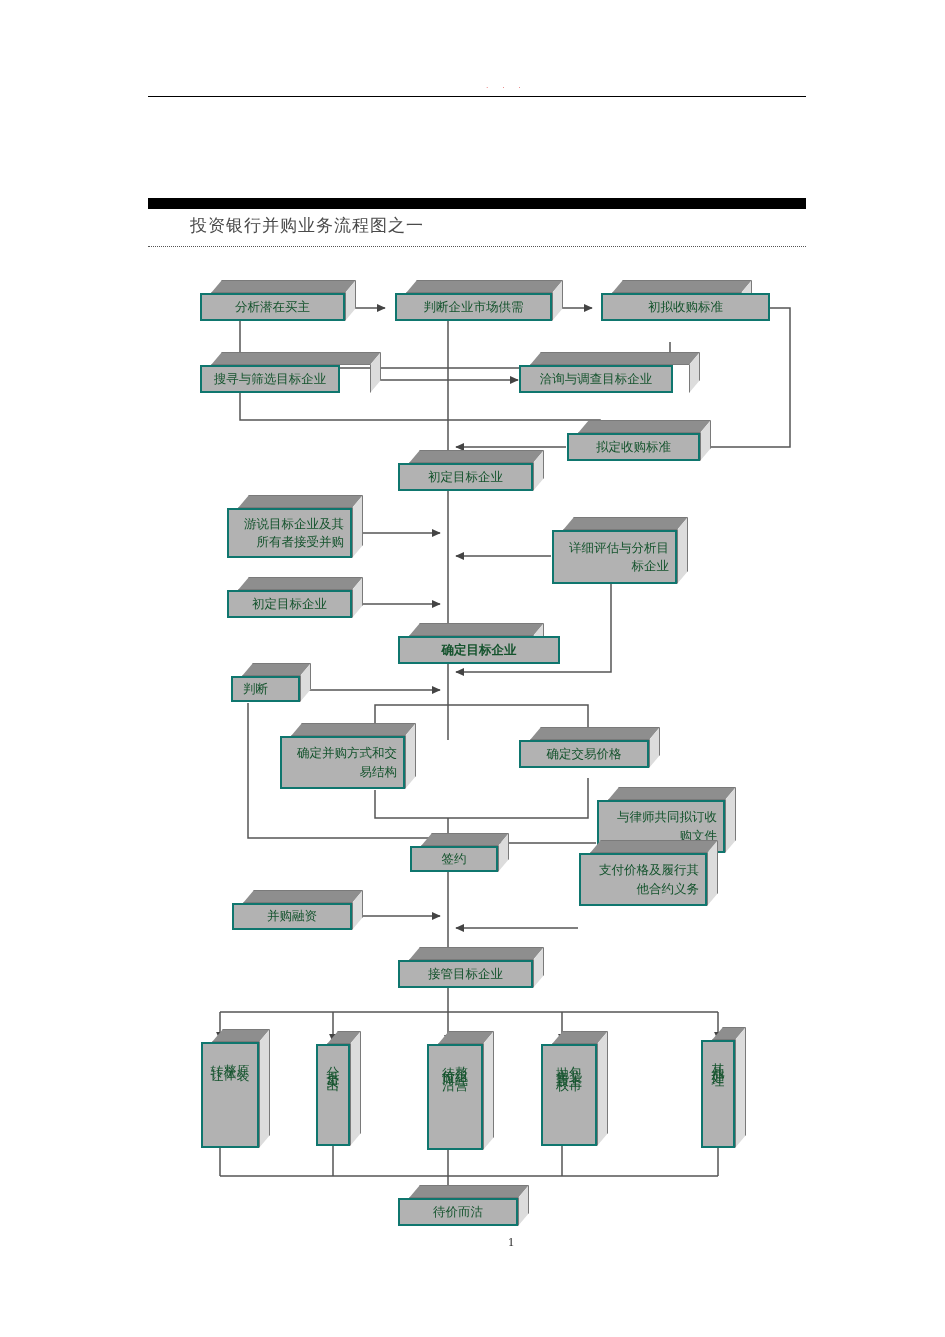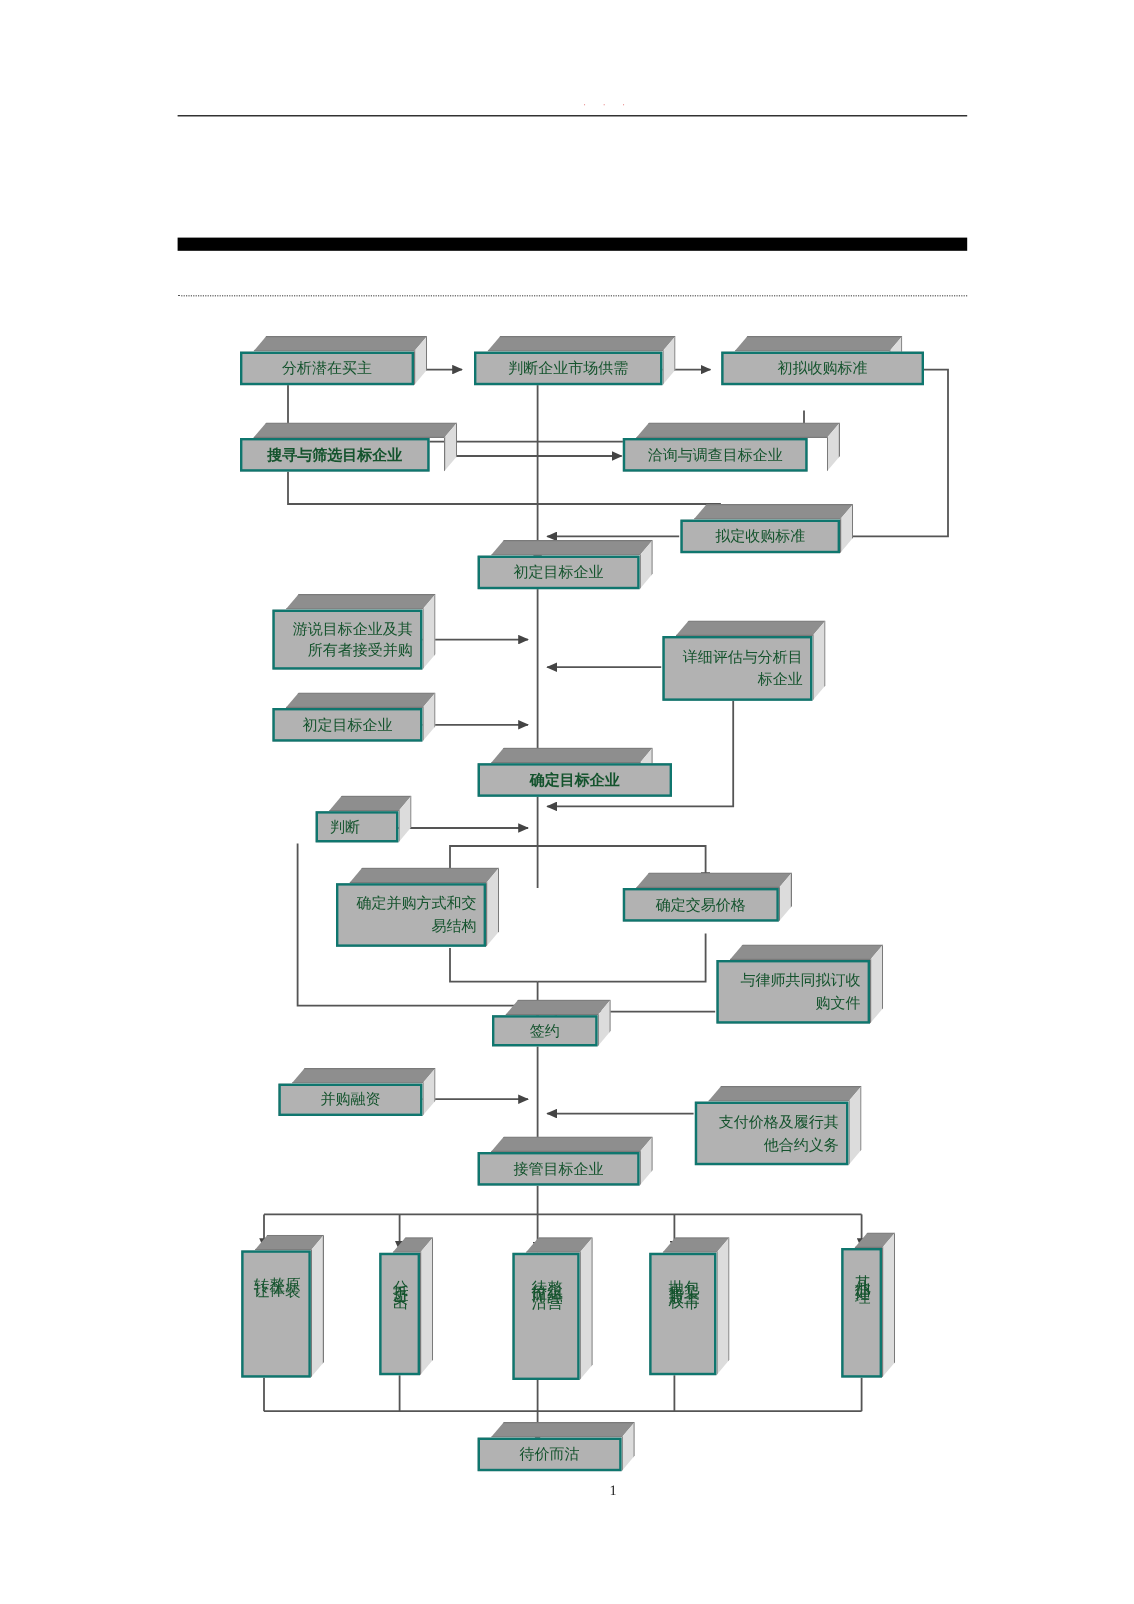--- a/index.html
+++ b/index.html
@@ -39,20 +39,21 @@
 </style>
 </head>
 <body>
 
 <div class="page">
 
   <div id="header-mark">· · ·</div>
   <div id="header-rule"></div>
 
   <div id="title-band"></div>
+  <div id="title-text">投资银行并购业务流程图之一</div>
   <div id="title-dots"></div>
 
   <svg id="wires" viewBox="0 0 945 1337">
     <defs>
       <marker id="ah" markerWidth="9" markerHeight="8" refX="8.2" refY="4" orient="auto" markerUnits="userSpaceOnUse">
         <path d="M0,0 L9,4 L0,8 z" fill="#444"></path>
       </marker>
     </defs>
     <g stroke="#555" stroke-width="1.5" fill="none">
 
@@ -138,21 +139,21 @@
     <div class="side" style="left:157px;top:-13px;width:11px;height:41px;clip-path:polygon(0 13px,100% 0,100% 28px,0 100%);"></div>
     <div class="face">判断企业市场供需</div>
   </div>
 
   <div class="box" style="left:601px;top:293px;width:169px;height:28px;">
     <div class="top" style="left:11px;top:-13px;width:140px;height:13px;clip-path:polygon(0 100%,11px 0,100% 0,calc(100% - 11px) 100%);"></div>
     <div class="side" style="left:140px;top:-13px;width:11px;height:41px;clip-path:polygon(0 13px,100% 0,100% 28px,0 100%);"></div>
     <div class="face">初拟收购标准</div>
   </div>
 
-  <div class="box" style="left:200px;top:365px;width:158px;height:28px;font-weight:bold;">
+  <div class="box" style="left:200px;top:365px;width:140px;height:28px;">
     <div class="top" style="left:11px;top:-13px;width:170px;height:13px;clip-path:polygon(0 100%,11px 0,100% 0,calc(100% - 11px) 100%);"></div>
     <div class="side" style="left:170px;top:-13px;width:11px;height:41px;clip-path:polygon(0 13px,100% 0,100% 28px,0 100%);"></div>
     <div class="face">搜寻与筛选目标企业</div>
   </div>
 
   <div class="box" style="left:519px;top:365px;width:154px;height:28px;">
     <div class="top" style="left:11px;top:-13px;width:170px;height:13px;clip-path:polygon(0 100%,11px 0,100% 0,calc(100% - 11px) 100%);"></div>
     <div class="side" style="left:170px;top:-13px;width:11px;height:41px;clip-path:polygon(0 13px,100% 0,100% 28px,0 100%);"></div>
     <div class="face">洽询与调查目标企业</div>
   </div>
@@ -186,21 +187,21 @@
     <div class="side" style="left:125px;top:-13px;width:11px;height:41px;clip-path:polygon(0 13px,100% 0,100% 28px,0 100%);"></div>
     <div class="face">初定目标企业</div>
   </div>
 
   <div class="box" style="left:398px;top:636px;width:162px;height:28px;font-weight:bold;">
     <div class="top" style="left:11px;top:-13px;width:135px;height:13px;clip-path:polygon(0 100%,11px 0,100% 0,calc(100% - 11px) 100%);"></div>
     <div class="side" style="left:135px;top:-13px;width:11px;height:41px;clip-path:polygon(0 13px,100% 0,100% 28px,0 100%);"></div>
     <div class="face">确定目标企业</div>
   </div>
 
-  <div class="box" style="left:231px;top:676px;width:69px;height:26px;margin-left:32px;">
+  <div class="box" style="left:231px;top:676px;width:69px;height:26px;">
     <div class="top" style="left:11px;top:-13px;width:69px;height:13px;clip-path:polygon(0 100%,11px 0,100% 0,calc(100% - 11px) 100%);"></div>
     <div class="side" style="left:69px;top:-13px;width:11px;height:39px;clip-path:polygon(0 13px,100% 0,100% 26px,0 100%);"></div>
     <div class="face" style="justify-content:flex-start;padding-left:10px;">判断</div>
   </div>
 
   <div class="box" style="left:280px;top:736px;width:125px;height:53px;">
     <div class="top" style="left:11px;top:-13px;width:125px;height:13px;clip-path:polygon(0 100%,11px 0,100% 0,calc(100% - 11px) 100%);"></div>
     <div class="side" style="left:125px;top:-13px;width:11px;height:66px;clip-path:polygon(0 13px,100% 0,100% 53px,0 100%);"></div>
     <div class="face">确定并购方式和交易结构</div>
   </div>
@@ -222,21 +223,21 @@
     <div class="side" style="left:88px;top:-13px;width:11px;height:39px;clip-path:polygon(0 13px,100% 0,100% 26px,0 100%);"></div>
     <div class="face">签约</div>
   </div>
 
   <div class="box" style="left:232px;top:903px;width:120px;height:27px;">
     <div class="top" style="left:11px;top:-13px;width:120px;height:13px;clip-path:polygon(0 100%,11px 0,100% 0,calc(100% - 11px) 100%);"></div>
     <div class="side" style="left:120px;top:-13px;width:11px;height:40px;clip-path:polygon(0 13px,100% 0,100% 27px,0 100%);"></div>
     <div class="face">并购融资</div>
   </div>
 
-  <div class="box" style="left:579px;top:918px;width:128px;height:53px;">
+  <div class="box" style="left:579px;top:853px;width:128px;height:53px;">
     <div class="top" style="left:11px;top:-13px;width:128px;height:13px;clip-path:polygon(0 100%,11px 0,100% 0,calc(100% - 11px) 100%);"></div>
     <div class="side" style="left:128px;top:-13px;width:11px;height:66px;clip-path:polygon(0 13px,100% 0,100% 53px,0 100%);"></div>
     <div class="face">支付价格及履行其他合约义务</div>
   </div>
 
   <div class="box" style="left:398px;top:960px;width:135px;height:28px;">
     <div class="top" style="left:11px;top:-13px;width:135px;height:13px;clip-path:polygon(0 100%,11px 0,100% 0,calc(100% - 11px) 100%);"></div>
     <div class="side" style="left:135px;top:-13px;width:11px;height:41px;clip-path:polygon(0 13px,100% 0,100% 28px,0 100%);"></div>
     <div class="face">接管目标企业</div>
   </div>

